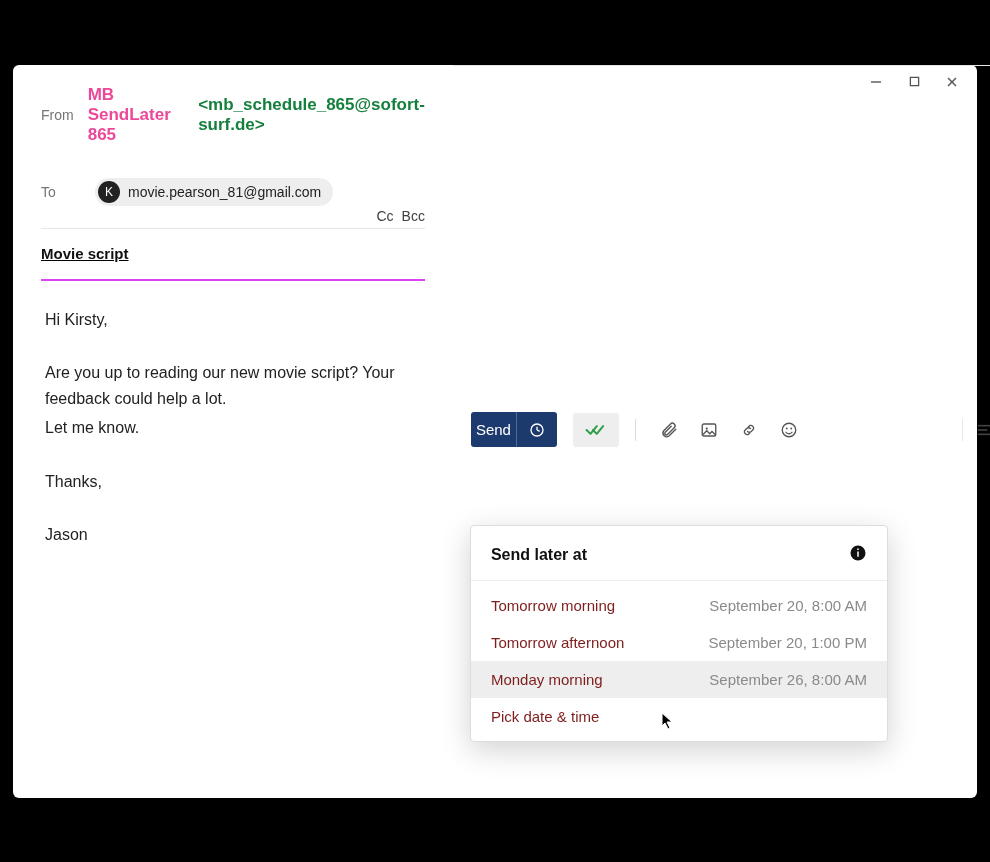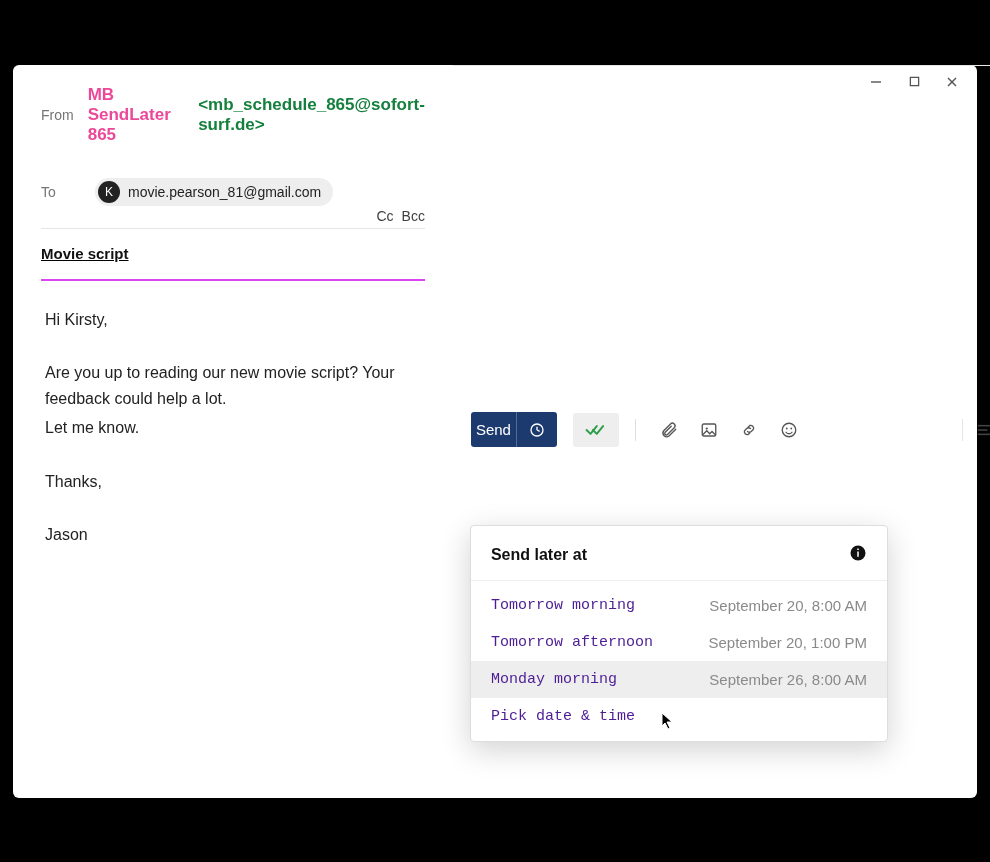--- a/index.html
+++ b/index.html
@@ -108,21 +108,21 @@
     padding: 18px 20px 14px 20px;
     display:flex; align-items:center; justify-content:space-between;
     font-weight: 700; font-size: 16px; color:#111;
     border-bottom: 1px solid #eee;
   }
   .popover-list { padding: 6px 0; }
   .popover-item {
     display:flex; justify-content:space-between; align-items:center;
     padding: 10px 20px; font-size: 15px; cursor:pointer;
   }
-  .popover-item .pi-label { color:#4c1d95;font-family:Liberation Mono, monospace; }
+  .popover-item .pi-label { color:#7f1d1d; }
   .popover-item .pi-time  { color:#8a8a8a; }
   .popover-item.hover { background:#eeeeee; }
   .cursor-arrow {
     position:absolute; left:190px; bottom:8px; pointer-events:none;
   }
 </style>
 </head>
 <body>
 
 <div class="window">

